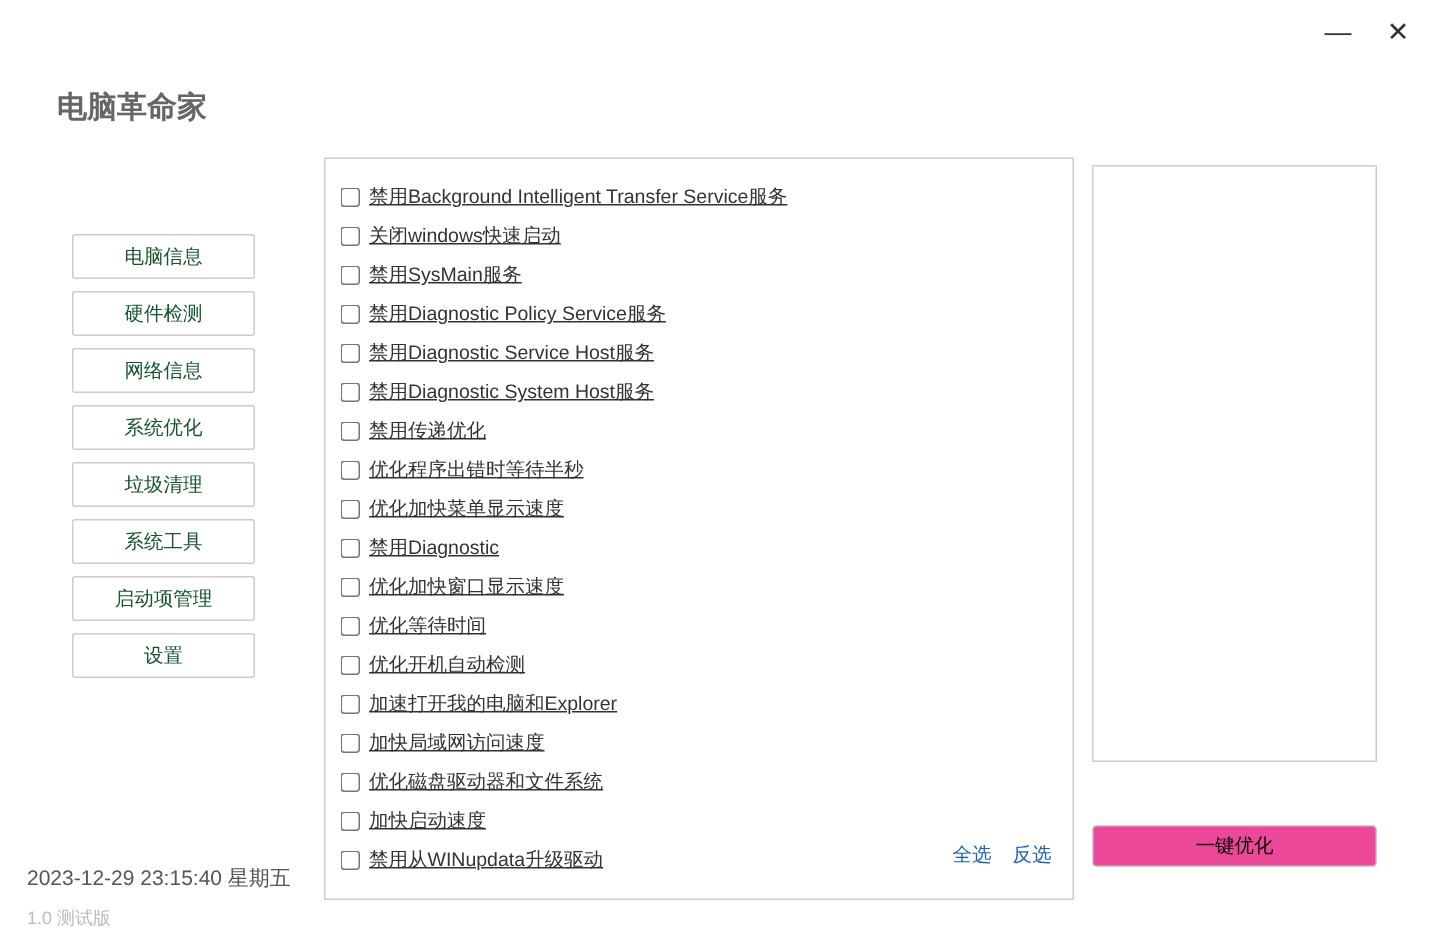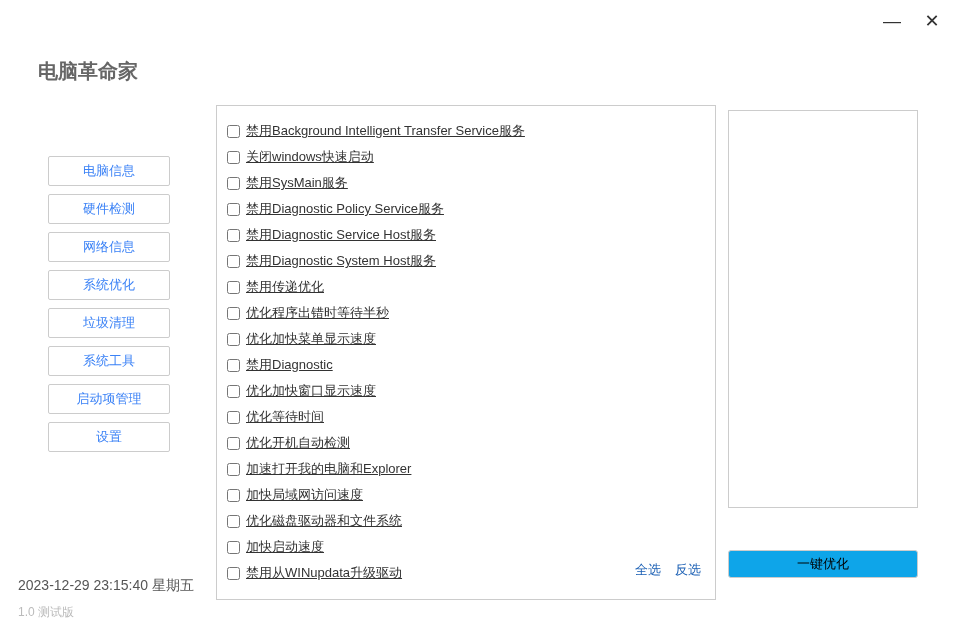--- a/index.html
+++ b/index.html
@@ -42,21 +42,21 @@
       width: 122px;
       display: flex;
       flex-direction: column;
       gap: 8px;
     }
     .sidebar-btn {
       height: 30px;
       border: 1px solid #ccc;
       background: #fff;
       font-size: 13px;
-      color: #3b82f6;
+      color: #14532d;
       cursor: pointer;
       display: flex;
       align-items: center;
       justify-content: center;
       border-radius: 2px;
       text-align: right;
     }
     .main-panel {
       position: absolute;
       top: 105px;
@@ -106,21 +106,21 @@
       border: 1px solid #ccc;
       background: #fff;
     }
     .optimize-btn {
       position: absolute;
       top: 550px;
       left: 728px;
       width: 190px;
       height: 28px;
       border: 1px solid #ccc;
-      background: #0ea5e9;
+      background: #ec4899;
       font-size: 13px;
       cursor: pointer;
       border-radius: 3px;
     }
     .datetime {
       position: absolute;
       bottom: 38px;
       left: 18px;
       font-size: 14px;
       color: #555;

